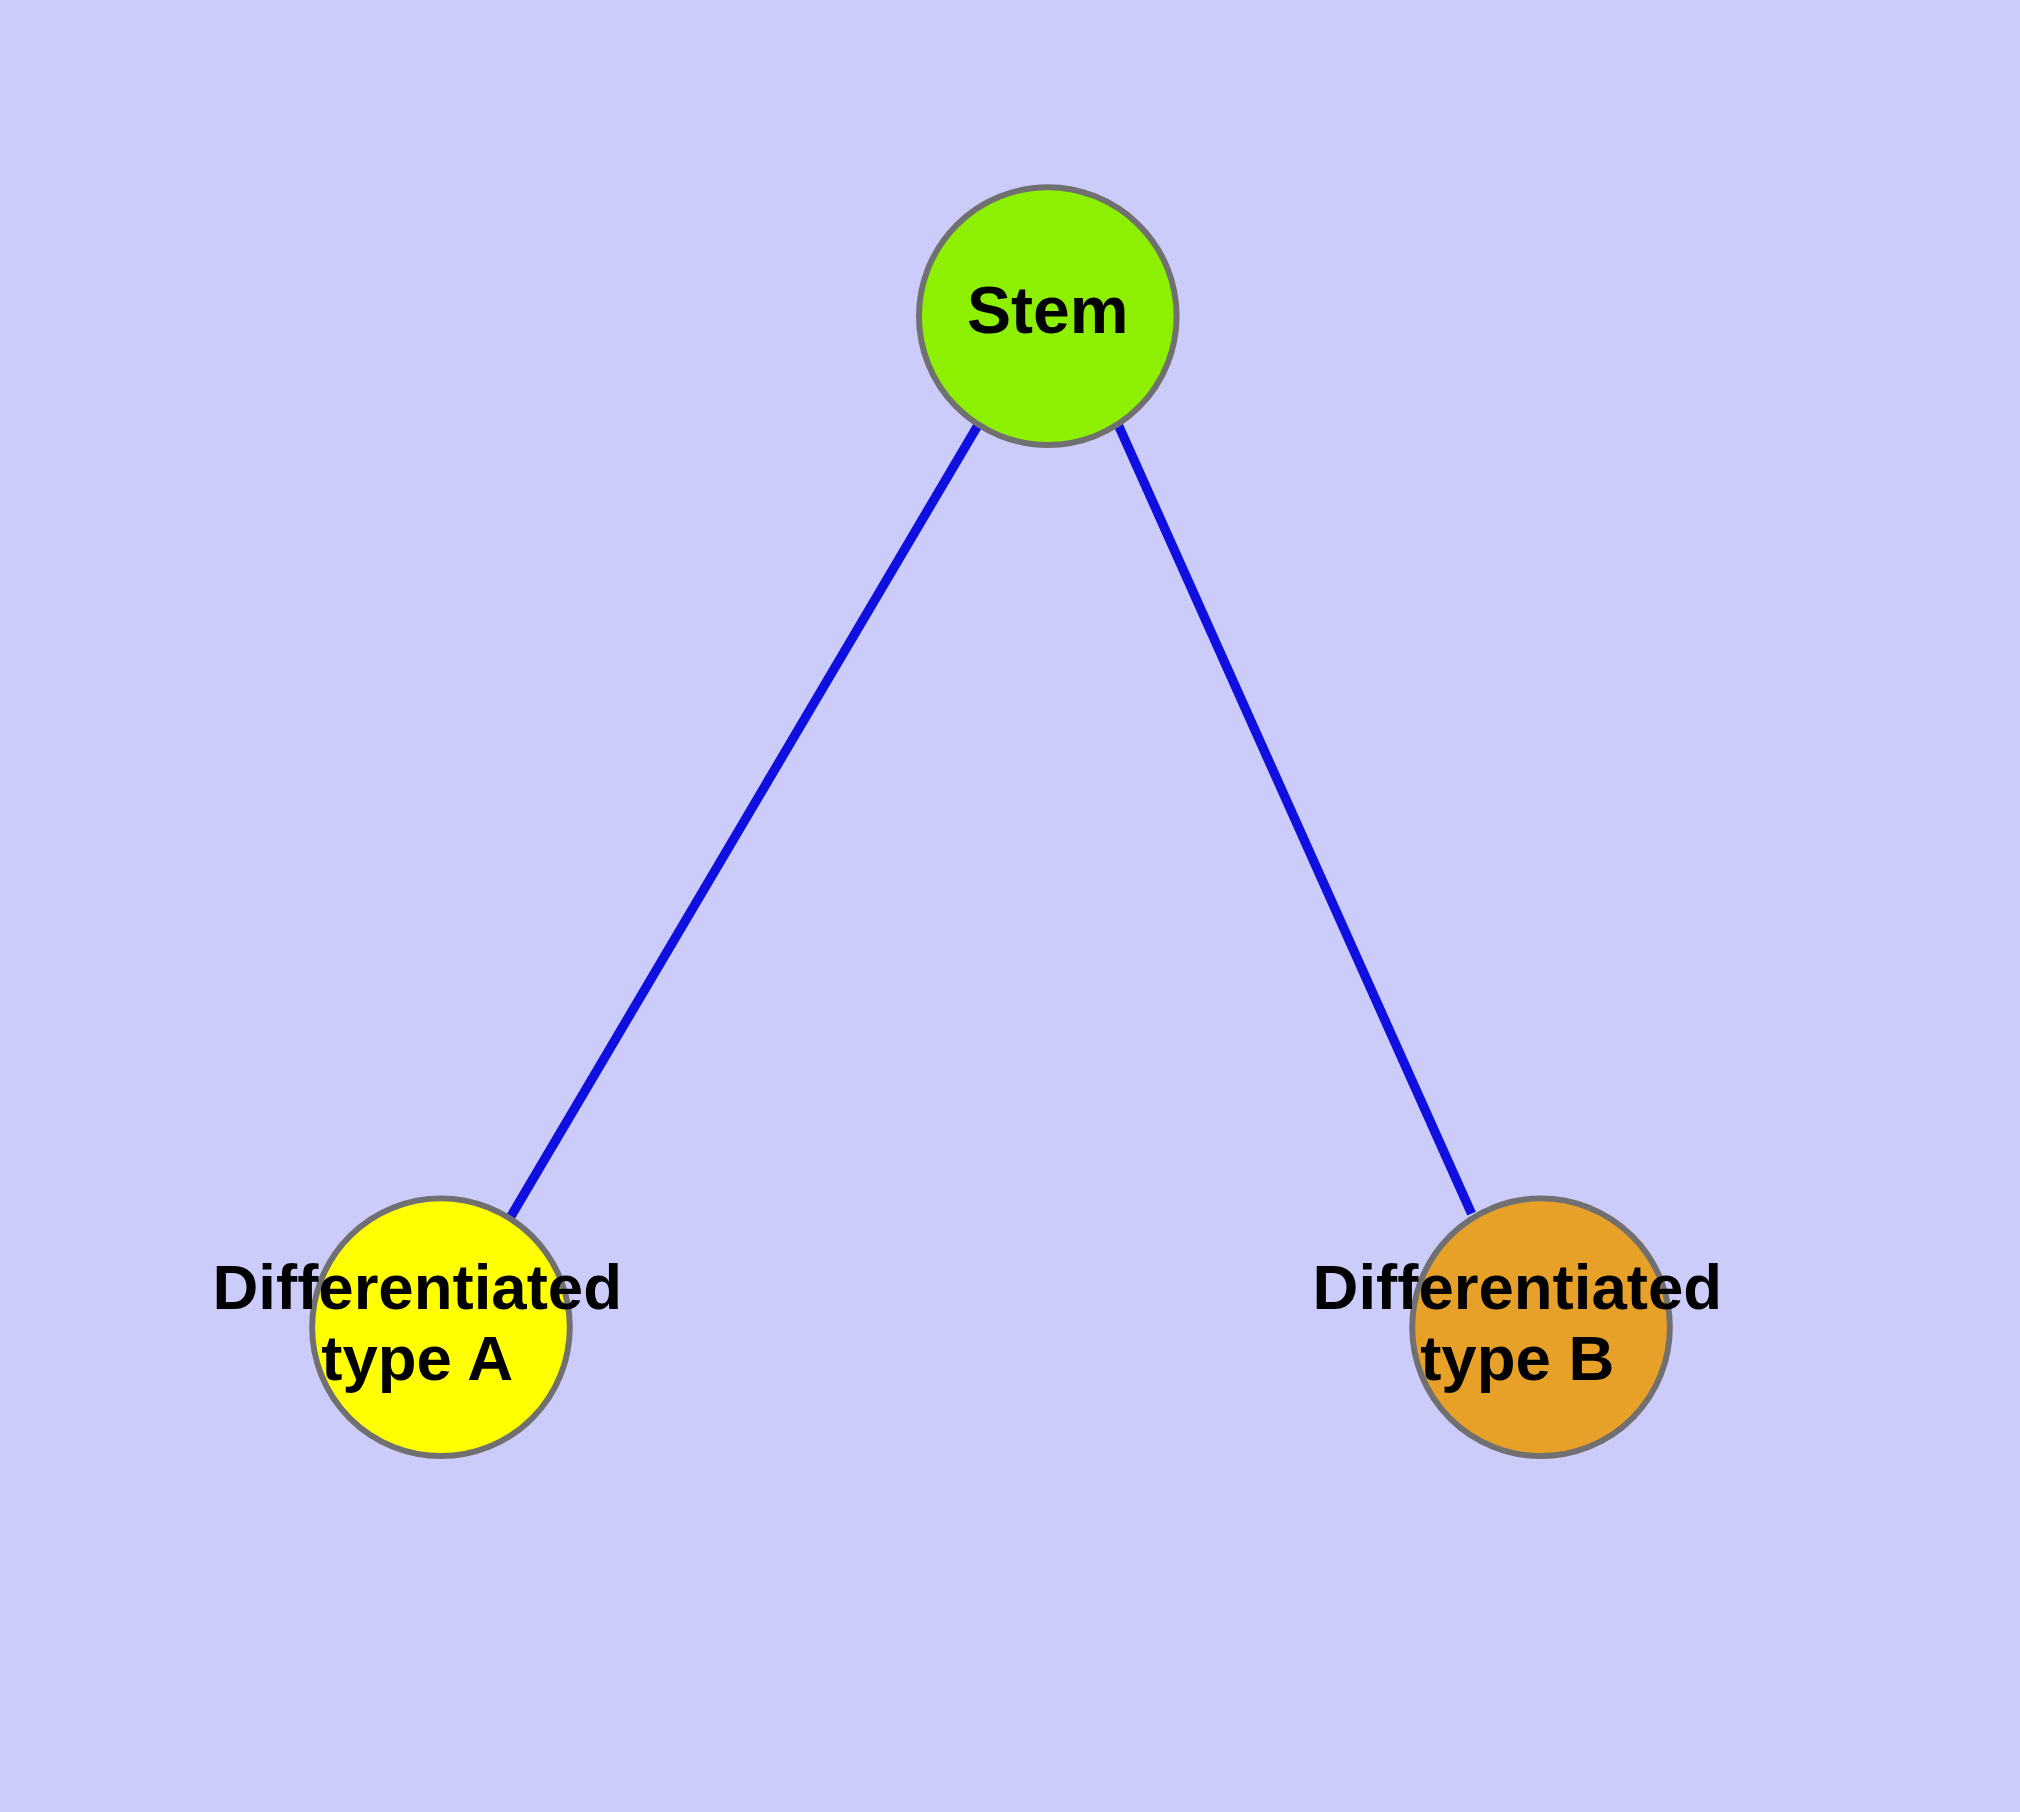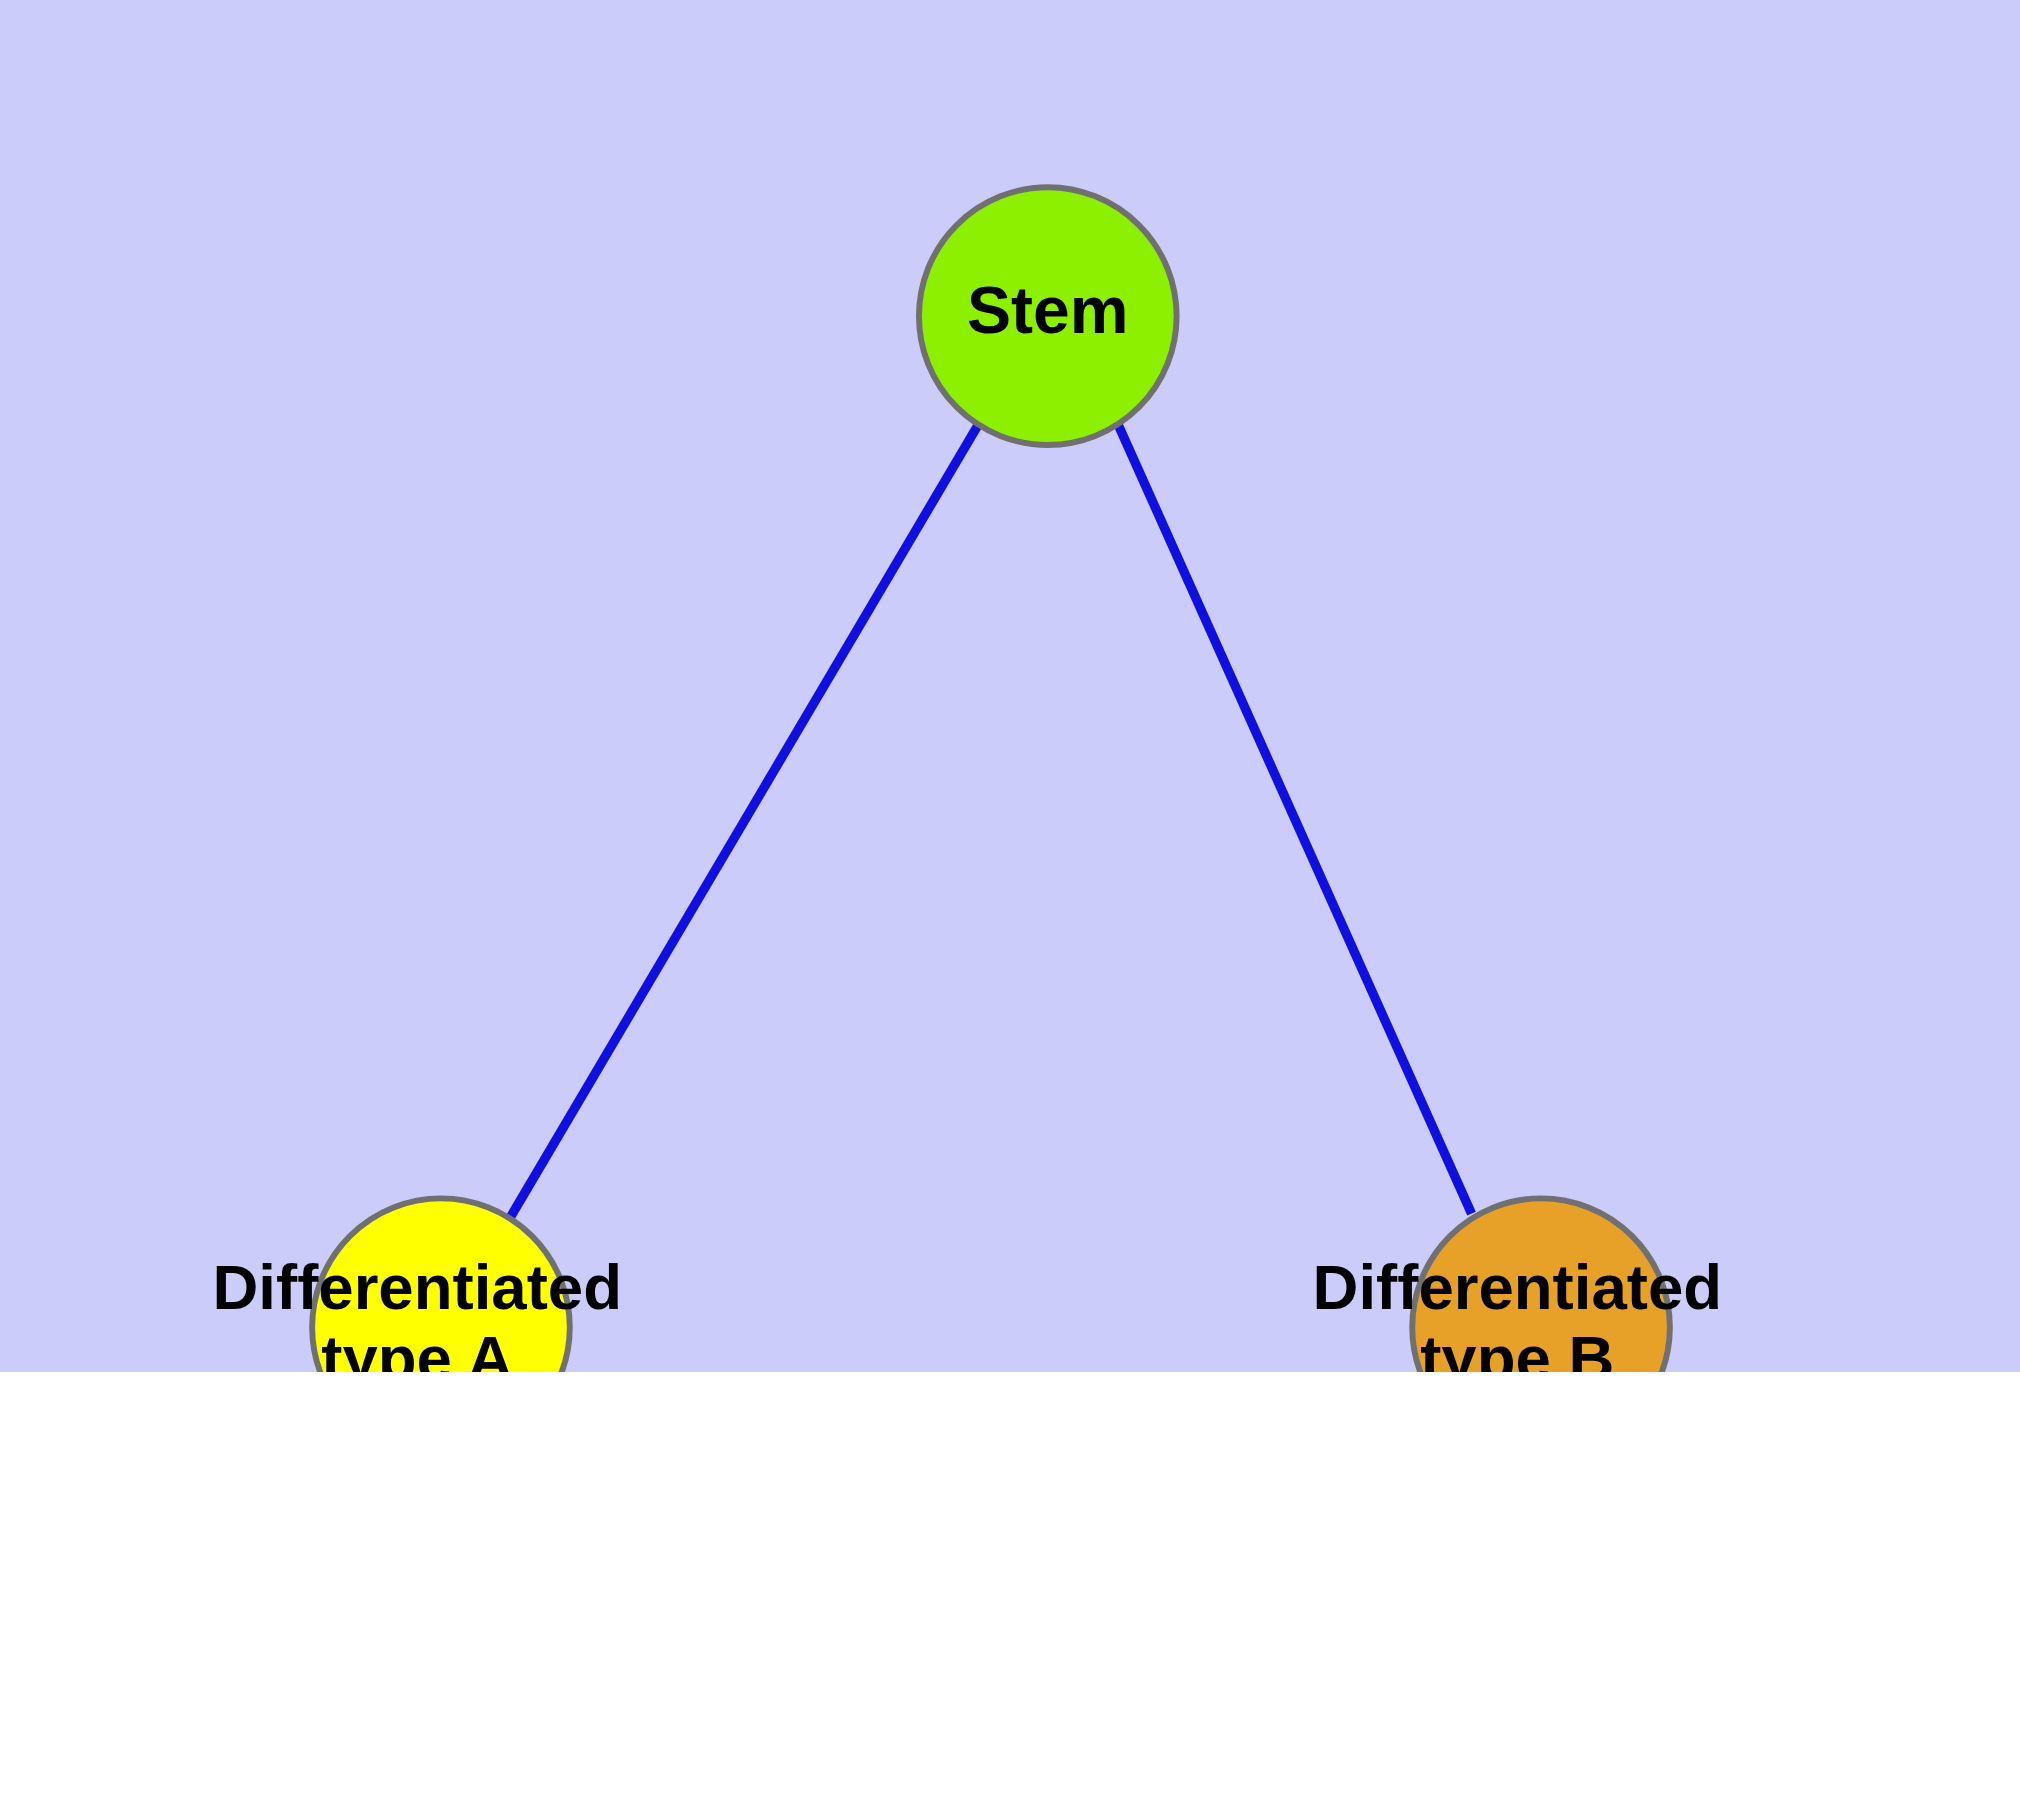--- a/index.html
+++ b/index.html
@@ -28,21 +28,21 @@
     font-family: "Liberation Sans", sans-serif;
     font-weight: bold;
     fill: #000000;
     text-anchor: middle;
     dominant-baseline: middle;
   }
 </style>
 </head>
 <body>
 
-<div id="canvas" style="width: 2021px; height: 1372px; background: rgb(204, 204, 250);">
+<div id="canvas" style="width: 2021px; height: 1812px; background: rgb(204, 204, 250);">
   <svg id="graph-svg" viewBox="0 0 2384 2138" xmlns="http://www.w3.org/2000/svg" aria-label="Stem cell differentiation graph">
     <g id="edges-layer">
         <line x1="1154" y1="501" x2="602" y2="1436" stroke="#0f0fe0" stroke-width="11" stroke-linecap="butt"></line>
         <line x1="1319" y1="501" x2="1736" y2="1432" stroke="#0f0fe0" stroke-width="11" stroke-linecap="butt"></line>
       </g>
     <g id="nodes-layer">
         <circle cx="1236" cy="373" r="152" fill="#8cf000" stroke="#707070" stroke-width="7"></circle>
         <circle cx="520" cy="1566" r="152" fill="#ffff00" stroke="#707070" stroke-width="7"></circle>
         <circle cx="1818" cy="1566" r="152" fill="#e8a128" stroke="#707070" stroke-width="7"></circle>
       </g>

